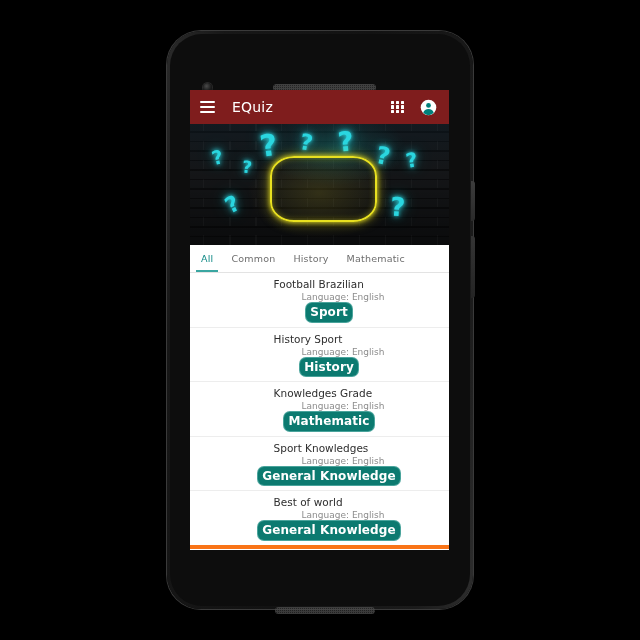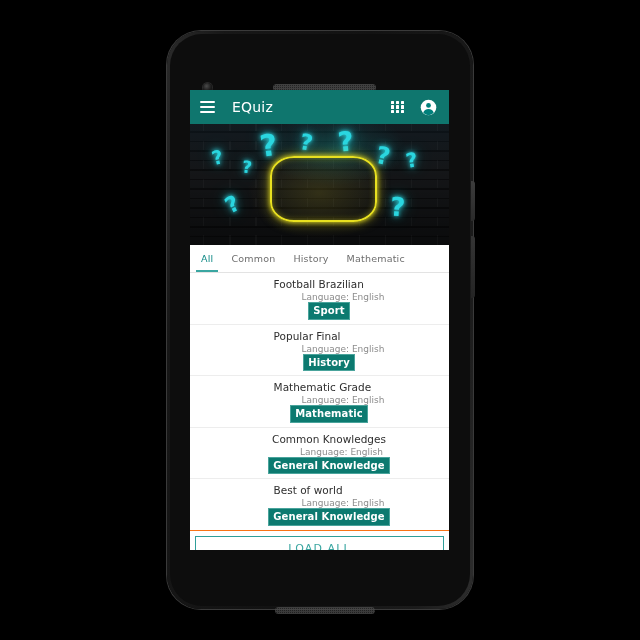--- a/index.html
+++ b/index.html
@@ -102,21 +102,21 @@
     top: 90px;
     width: 259px;
     height: 460px;
     background: #ffffff;
     overflow: hidden;
   }
 
   
   .appbar {
     height: 34px;
-    background: #0f766e;
+    background: #7f1d1d;
     display: flex;
     align-items: center;
     padding: 0 10px;
     box-sizing: border-box;
     color: #ffffff;
   }
   .hamburger {
     width: 15px;
     height: 12px;
     display: flex;
@@ -291,40 +291,40 @@
     display: flex;
     align-items: center;
     justify-content: center;
     padding: 5px 9px 5px 28px;
     border-bottom: 1px solid #ededed;
     min-height: 30px;
     box-sizing: border-box;
     cursor: pointer;
     flex-direction: column;
   }
-  .row:last-child { border-bottom: 1px solid #f97316; }
+  .row:last-child { border-bottom: 4px solid #f97316; }
   .row-texts { display: flex; flex-direction: column; gap: 1px; }
   .row-title {
     font-size: 10.5px;
     color: #2e2e2e;
     line-height: 13px;
   }
   .row-sub {
     font-size: 9px;
     color: #8c8c8c;
     line-height: 11px;
     margin-left: 28px;
   }
   .badge {
     background: #0c7a70;
     color: #ffffff;
-    font-size: 10px;
+    font-size: 12px;
     font-weight: 700;
     padding: 2px 4px 2.5px 4px;
-    border-radius: 0;
+    border-radius: 6px;
     white-space: nowrap;
     box-shadow: 0 0 0 1px #4aa49c;
     letter-spacing: 0.1px;
   }
 
   .loadall-wrap {
     padding: 5px 5px 4px 5px;
   }
   .loadall {
     width: 100%;
@@ -413,37 +413,37 @@
       <div class="row">
         <div class="row-texts">
           <div class="row-title">Football Brazilian</div>
           <div class="row-sub">Language: English</div>
         </div>
         <div class="badge">Sport</div>
       </div>
 
       <div class="row">
         <div class="row-texts">
-          <div class="row-title">Popular Final</div>
+          <div class="row-title">History Sport</div>
           <div class="row-sub">Language: English</div>
         </div>
         <div class="badge">History</div>
       </div>
 
       <div class="row">
         <div class="row-texts">
-          <div class="row-title">Mathematic Grade</div>
+          <div class="row-title">Knowledges Grade</div>
           <div class="row-sub">Language: English</div>
         </div>
         <div class="badge">Mathematic</div>
       </div>
 
       <div class="row">
         <div class="row-texts">
-          <div class="row-title">Common Knowledges</div>
+          <div class="row-title">Sport Knowledges</div>
           <div class="row-sub">Language: English</div>
         </div>
         <div class="badge">General Knowledge</div>
       </div>
 
       <div class="row">
         <div class="row-texts">
           <div class="row-title">Best of world</div>
           <div class="row-sub">Language: English</div>
         </div>

